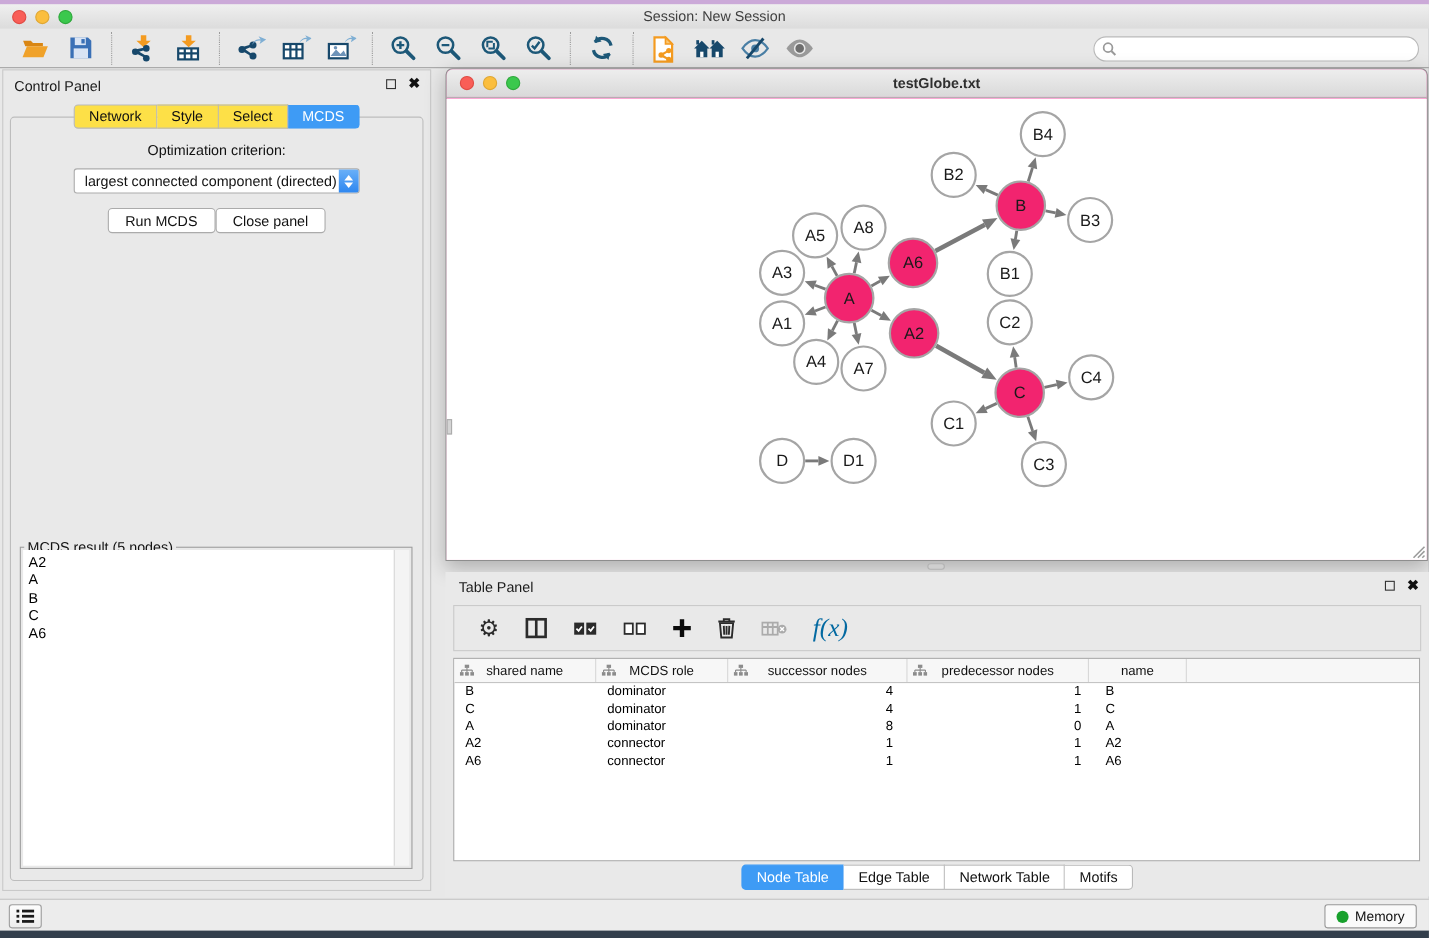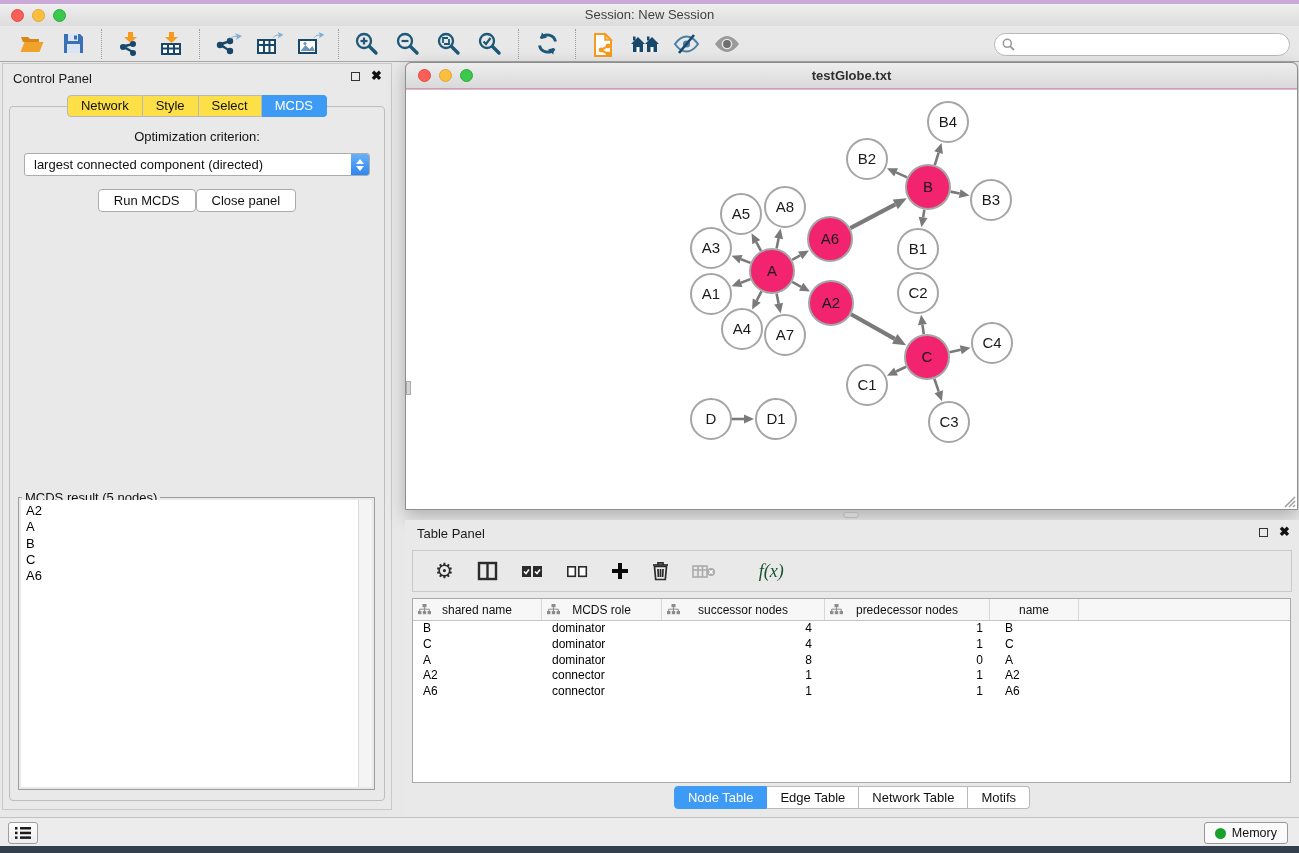--- a/index.html
+++ b/index.html
@@ -41,21 +41,21 @@
   .cp-title { position:absolute; left:10px; top:7px; font-size:13px; color:#1A1A1A; }
   .cp-tabs { position:absolute; top:31px; left:0; width:100%; display:flex; justify-content:center; z-index:2; }
   .cp-tab { height:22px; line-height:20px; padding:0 13px; font-size:13px; background:#fde047;
     border:1px solid #B9B9B9; border-left:none; color:#111; cursor:pointer; }
   .cp-tab:first-child { border-left:1px solid #B9B9B9; border-radius:4px 0 0 4px; }
   .cp-tab:last-child { border-radius:0 4px 4px 0; }
   .cp-tab.active { background:#3E9BF5; border-color:#3E9BF5; color:#fff; }
   .cp-content { position:absolute; left:6px; right:6px; top:42px; bottom:8px;
     border:1px solid #BDBDBD; border-radius:4px; background:#E9E9E9; }
   .opt-label { text-align:center; margin-top:22px; font-size:13px; color:#111; }
-  .opt-select { position:relative; width:346px; height:23px; margin:9px auto 0; background:#fff;
+  .opt-select { position:relative; width:260px; height:23px; margin:9px auto 0; background:#fff;
     border:1px solid #ACACAC; border-radius:3px; cursor:pointer; }
   .opt-select .value { font-size:13px; line-height:21px; padding-left:9px; color:#111;
     white-space:nowrap; overflow:hidden; }
   .opt-select .stepper { position:absolute; right:0; top:0; width:18px; height:21px;
     background:linear-gradient(#6AB0F8,#2E87F0); border-radius:0 2px 2px 0;
     display:flex; flex-direction:column; align-items:center; justify-content:center; gap:2px; }
   .tri-up { width:0; height:0; border-left:4px solid transparent; border-right:4px solid transparent; border-bottom:5px solid #fff; }
   .tri-dn { width:0; height:0; border-left:4px solid transparent; border-right:4px solid transparent; border-top:5px solid #fff; }
   .cp-buttons { display:flex; justify-content:center; gap:0; margin-top:13px; }
   .btn { height:23px; padding:0 15px; font-size:13px; font-family:"Liberation Sans",sans-serif;
@@ -84,21 +84,21 @@
   .divider-grip { position:absolute; left:843px; top:512px; width:16px; height:6px;
     background:#CFCFCF; border:1px solid #B3B3B3; border-radius:3px; }
 
   
   .table-panel { position:absolute; left:405px; top:520px; width:894px; height:295px; background:#E9E9E9; }
   .tp-title { position:absolute; left:12px; top:6px; font-size:13px; color:#1A1A1A; }
   .tp-toolbar { position:absolute; left:7px; right:7px; top:30px; height:42px;
     border:1px solid #CACACA; background:#E9E9E9; display:flex; align-items:center; gap:23px; padding-left:22px; }
   .tp-icon { display:flex; align-items:center; justify-content:center; cursor:pointer; }
   .gear-glyph { font-size:21px; color:#2B2B2B; line-height:21px; font-family:"DejaVu Sans",sans-serif; }
-  .fx-glyph { font-family:"Liberation Serif",serif; font-style:italic; font-size:18px; color:#14532d;margin-left:20px; }
+  .fx-glyph { font-family:"Liberation Serif",serif; font-style:italic; font-size:23px; color:#0369a1; }
   .tp-table { position:absolute; left:7px; right:8px; top:78px; bottom:32px; background:#fff; border:1px solid #A9A9A9; overflow:hidden; }
   .tbl-head { display:flex; height:22px; background:#F7F7F7; border-bottom:1px solid #C4C4C4; }
   .tbl-hcell { position:relative; display:flex; align-items:center; justify-content:center;
     font-size:12px; color:#111; border-right:1px solid #D8D8D8; flex-shrink:0; }
   .tbl-hcell .tree-ic { position:absolute; left:5px; top:5px; }
   .tbl-row { display:flex; height:15.8px; }
   .tbl-cell { font-size:12px; color:#000; flex-shrink:0; line-height:15.8px; white-space:nowrap; overflow:hidden; }
   .tp-tabs { position:absolute; left:0; bottom:6px; width:100%; display:flex; justify-content:center; }
   .tp-tab { height:23px; line-height:21px; padding:0 13px; font-size:13px; background:#FFF;
     border:1px solid #B9B9B9; border-left:none; color:#111; cursor:pointer; }

